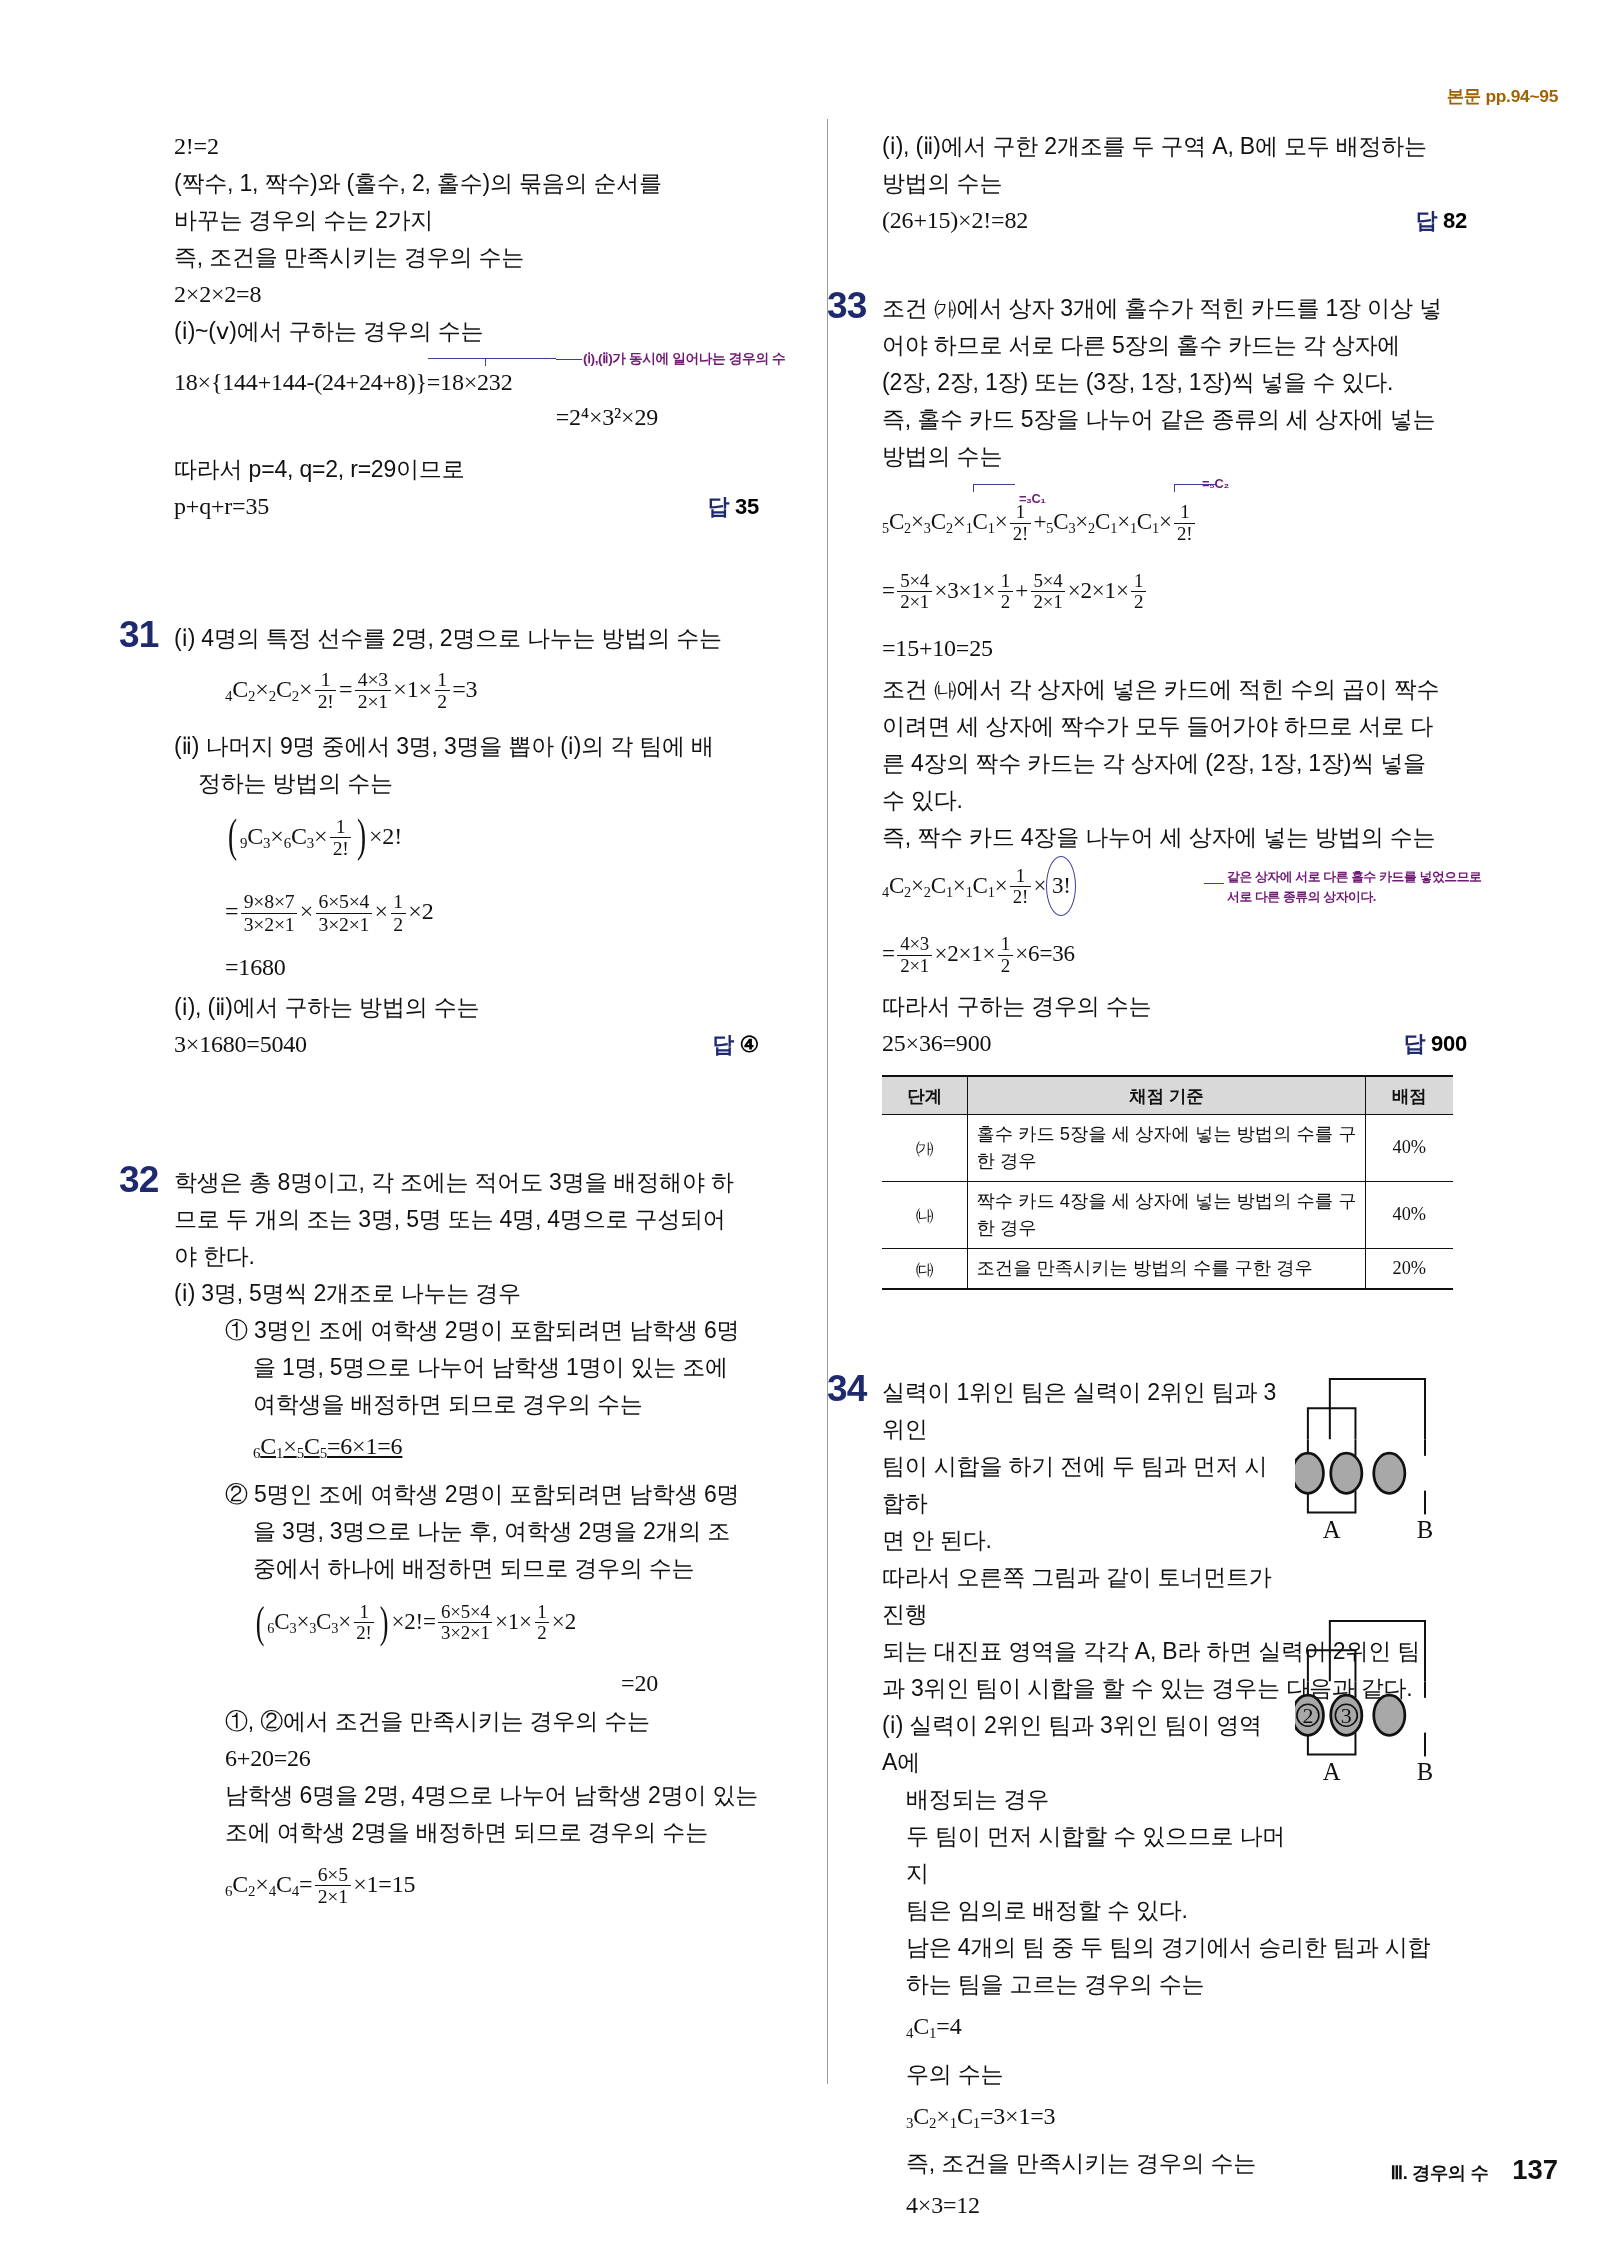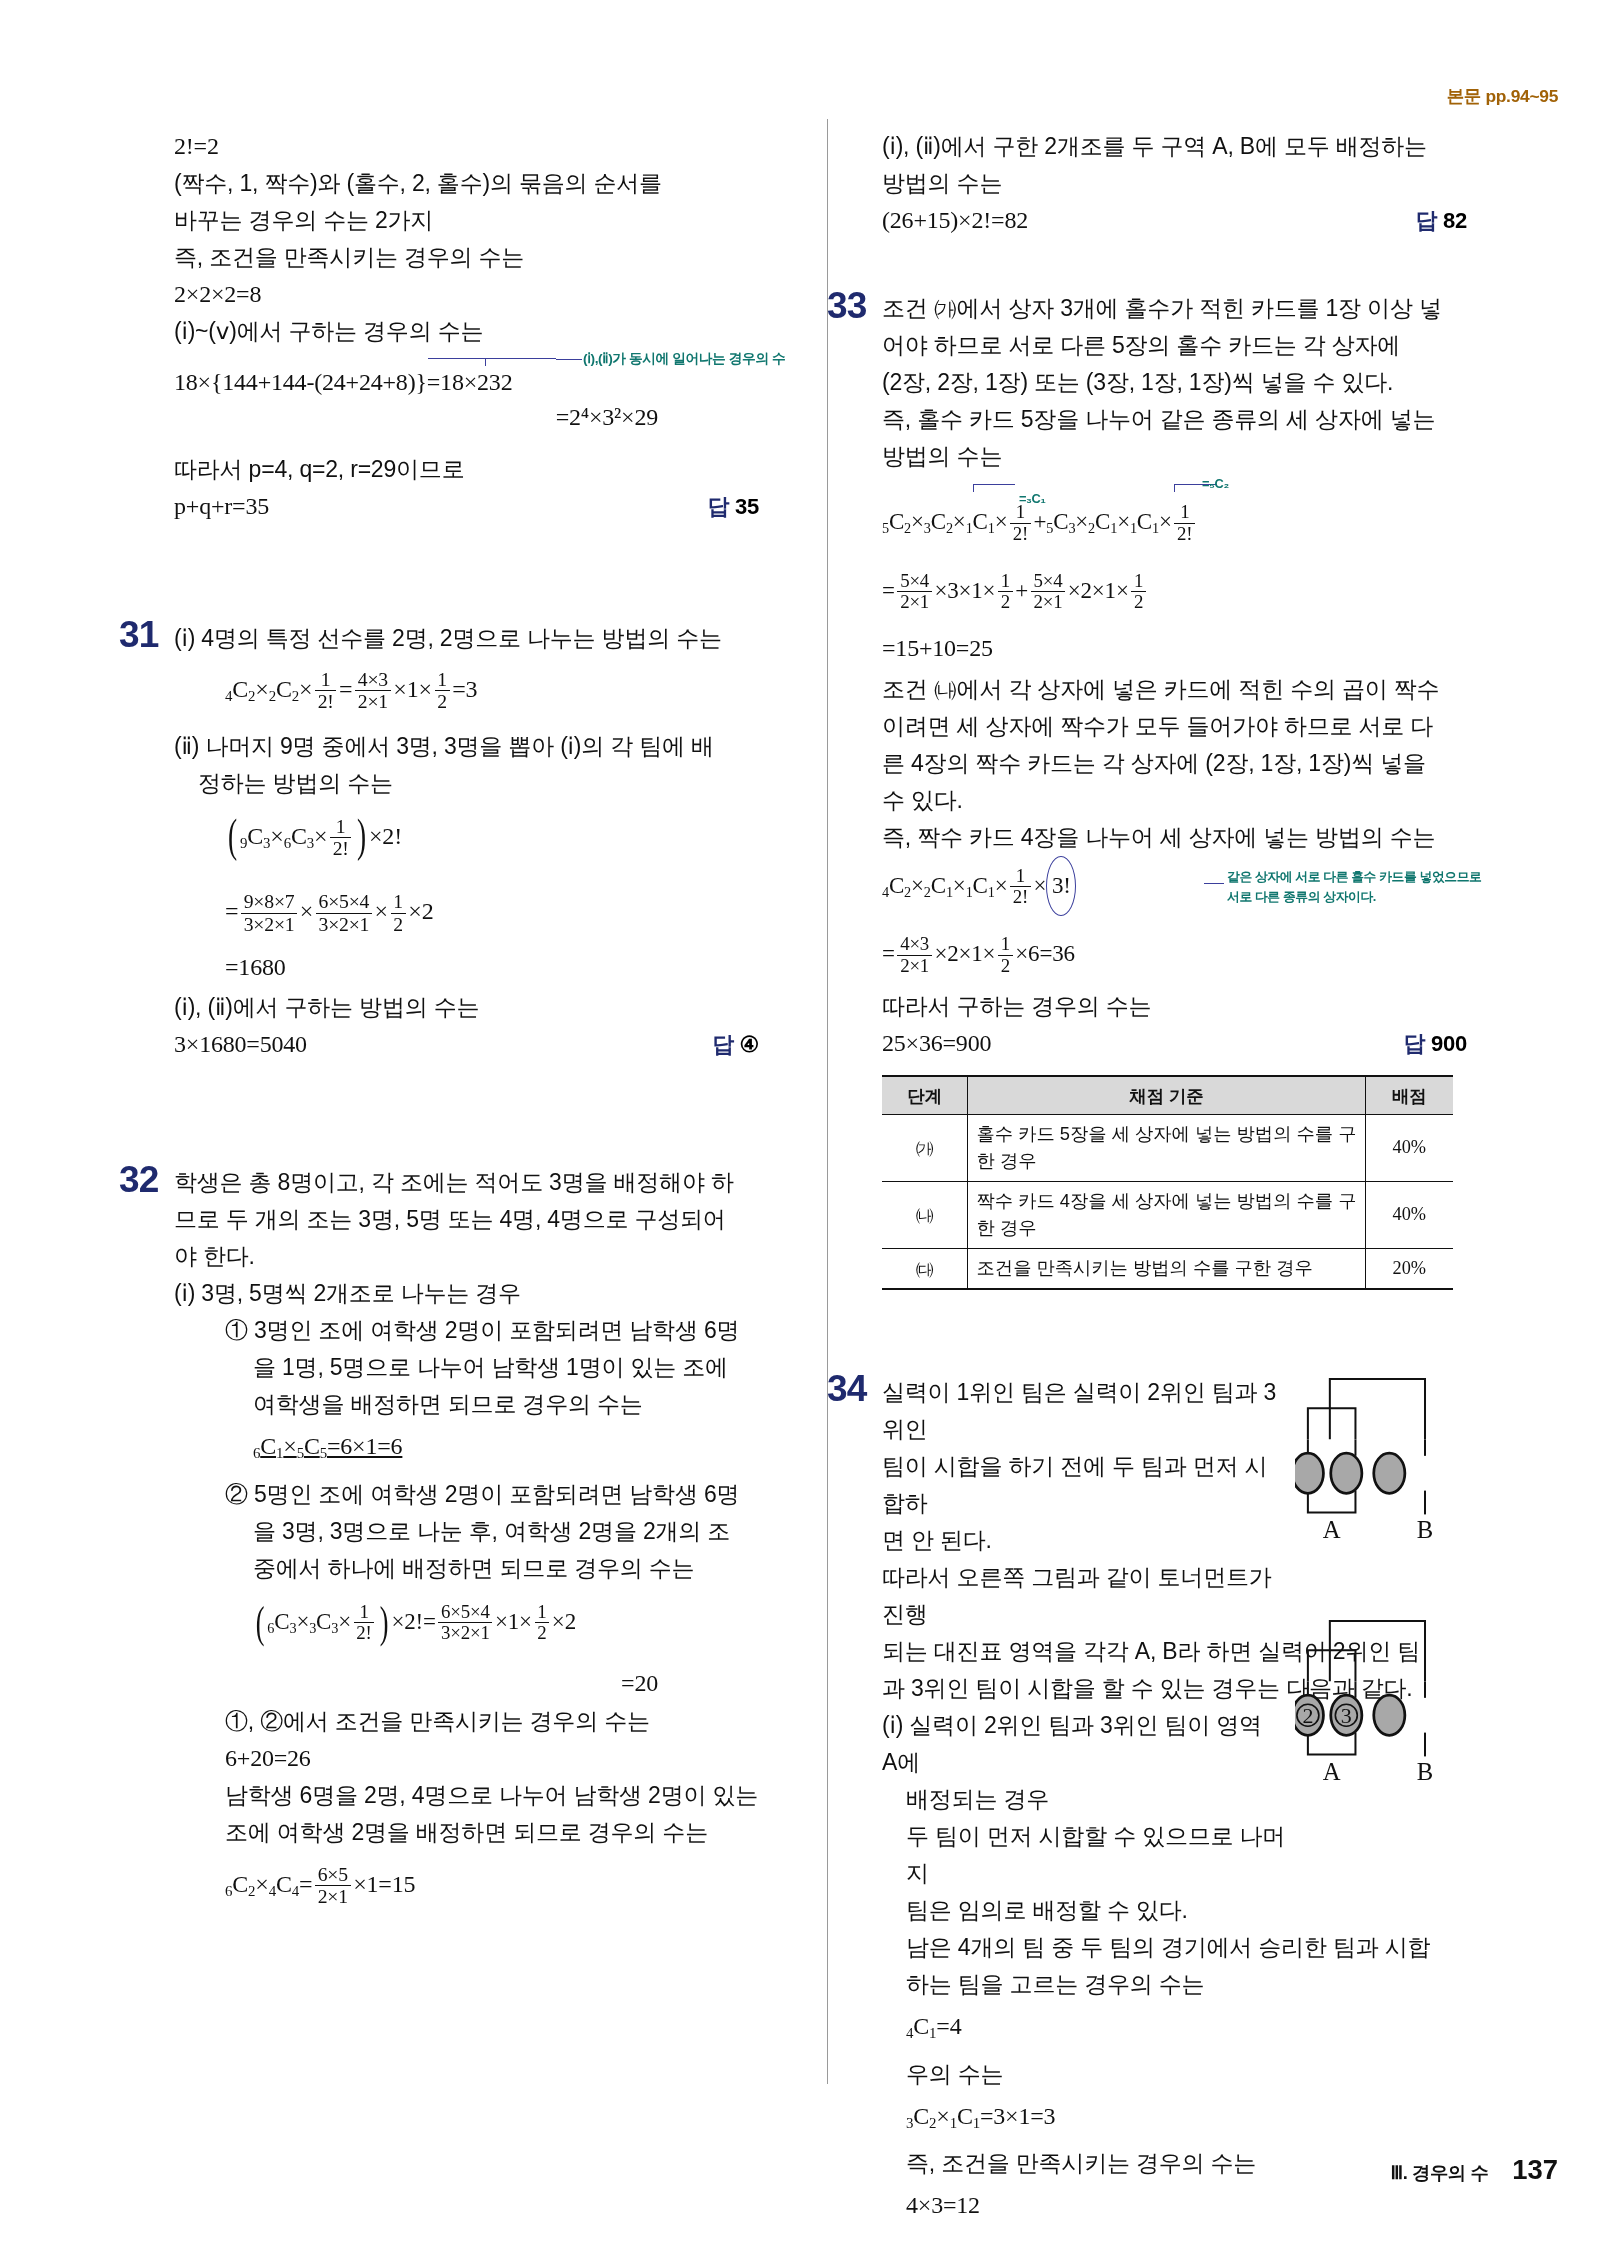--- a/index.html
+++ b/index.html
@@ -73,21 +73,21 @@
   }
   .frac .num{display:block; padding:0 2.7px; border-bottom:1.3px solid #111;}
   .frac .den{display:block; padding:0 2.7px;}
   .paren-big{
     display:inline-block; font-size:1.9em; vertical-align:middle;
     transform:scaleX(0.6); line-height:0.7; position:relative; top:-1.8px;
   }
 
   
   .callout{
-    color:#0f766e;
+    color:#701a75;
     font-family:"Liberation Sans", sans-serif;
     font-size:13.7px; font-weight:bold;
     letter-spacing:-0.4px;
     white-space:nowrap;
   }
   .callout-sm{font-size:12.8px;}
   .ell{
     display:inline-block; border:1.5px solid #3b3f9c; border-radius:50%;
     padding:0 4.6px;
   }

